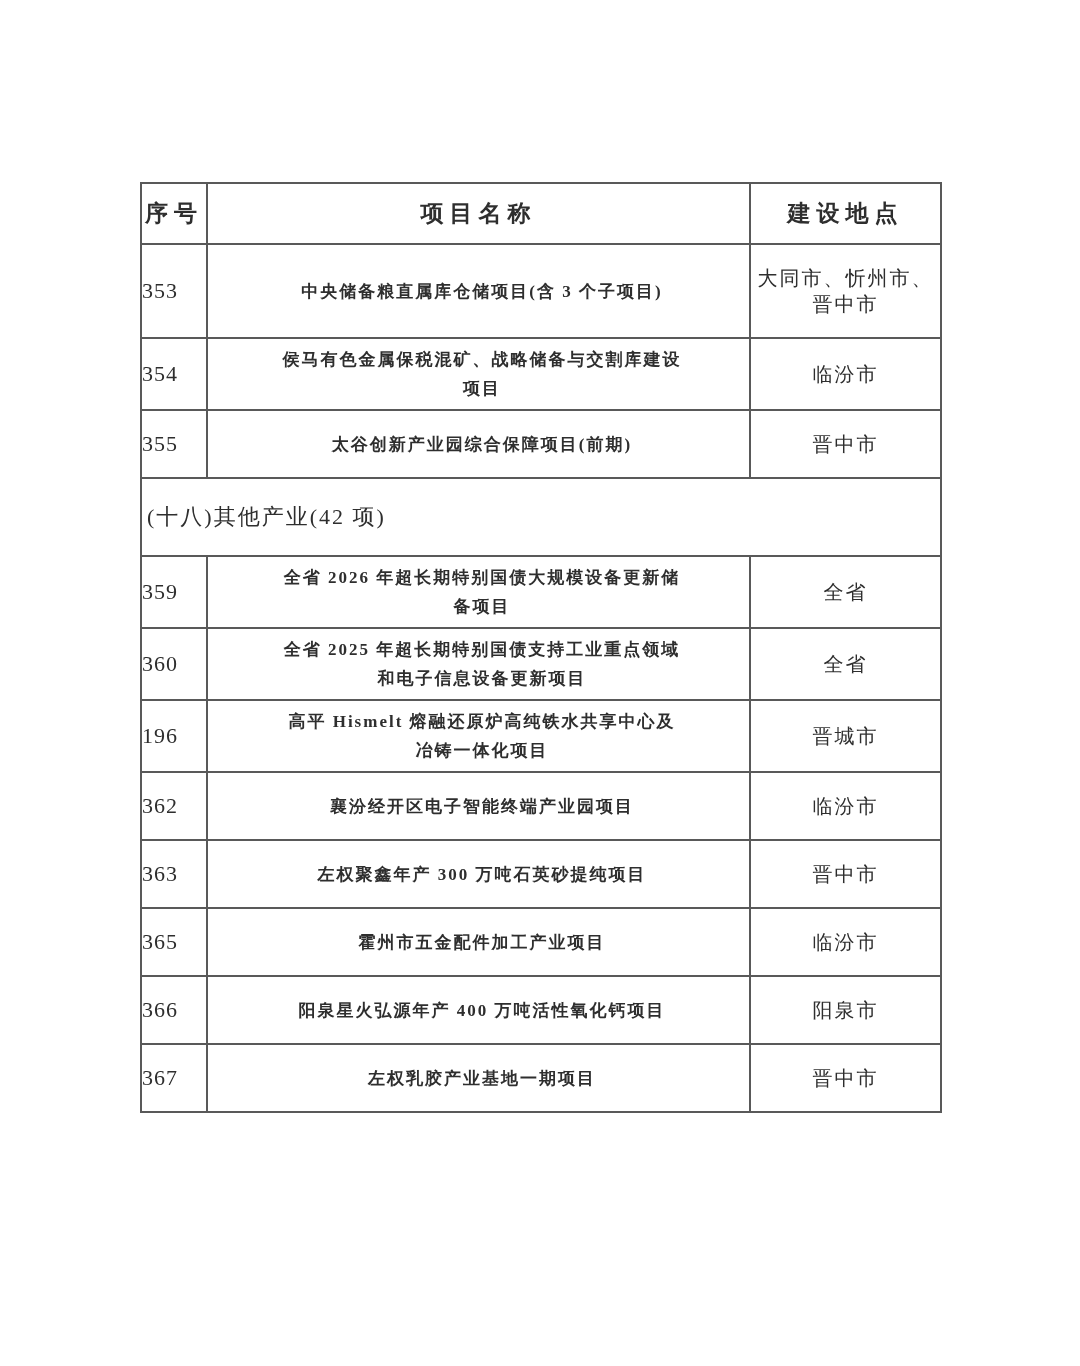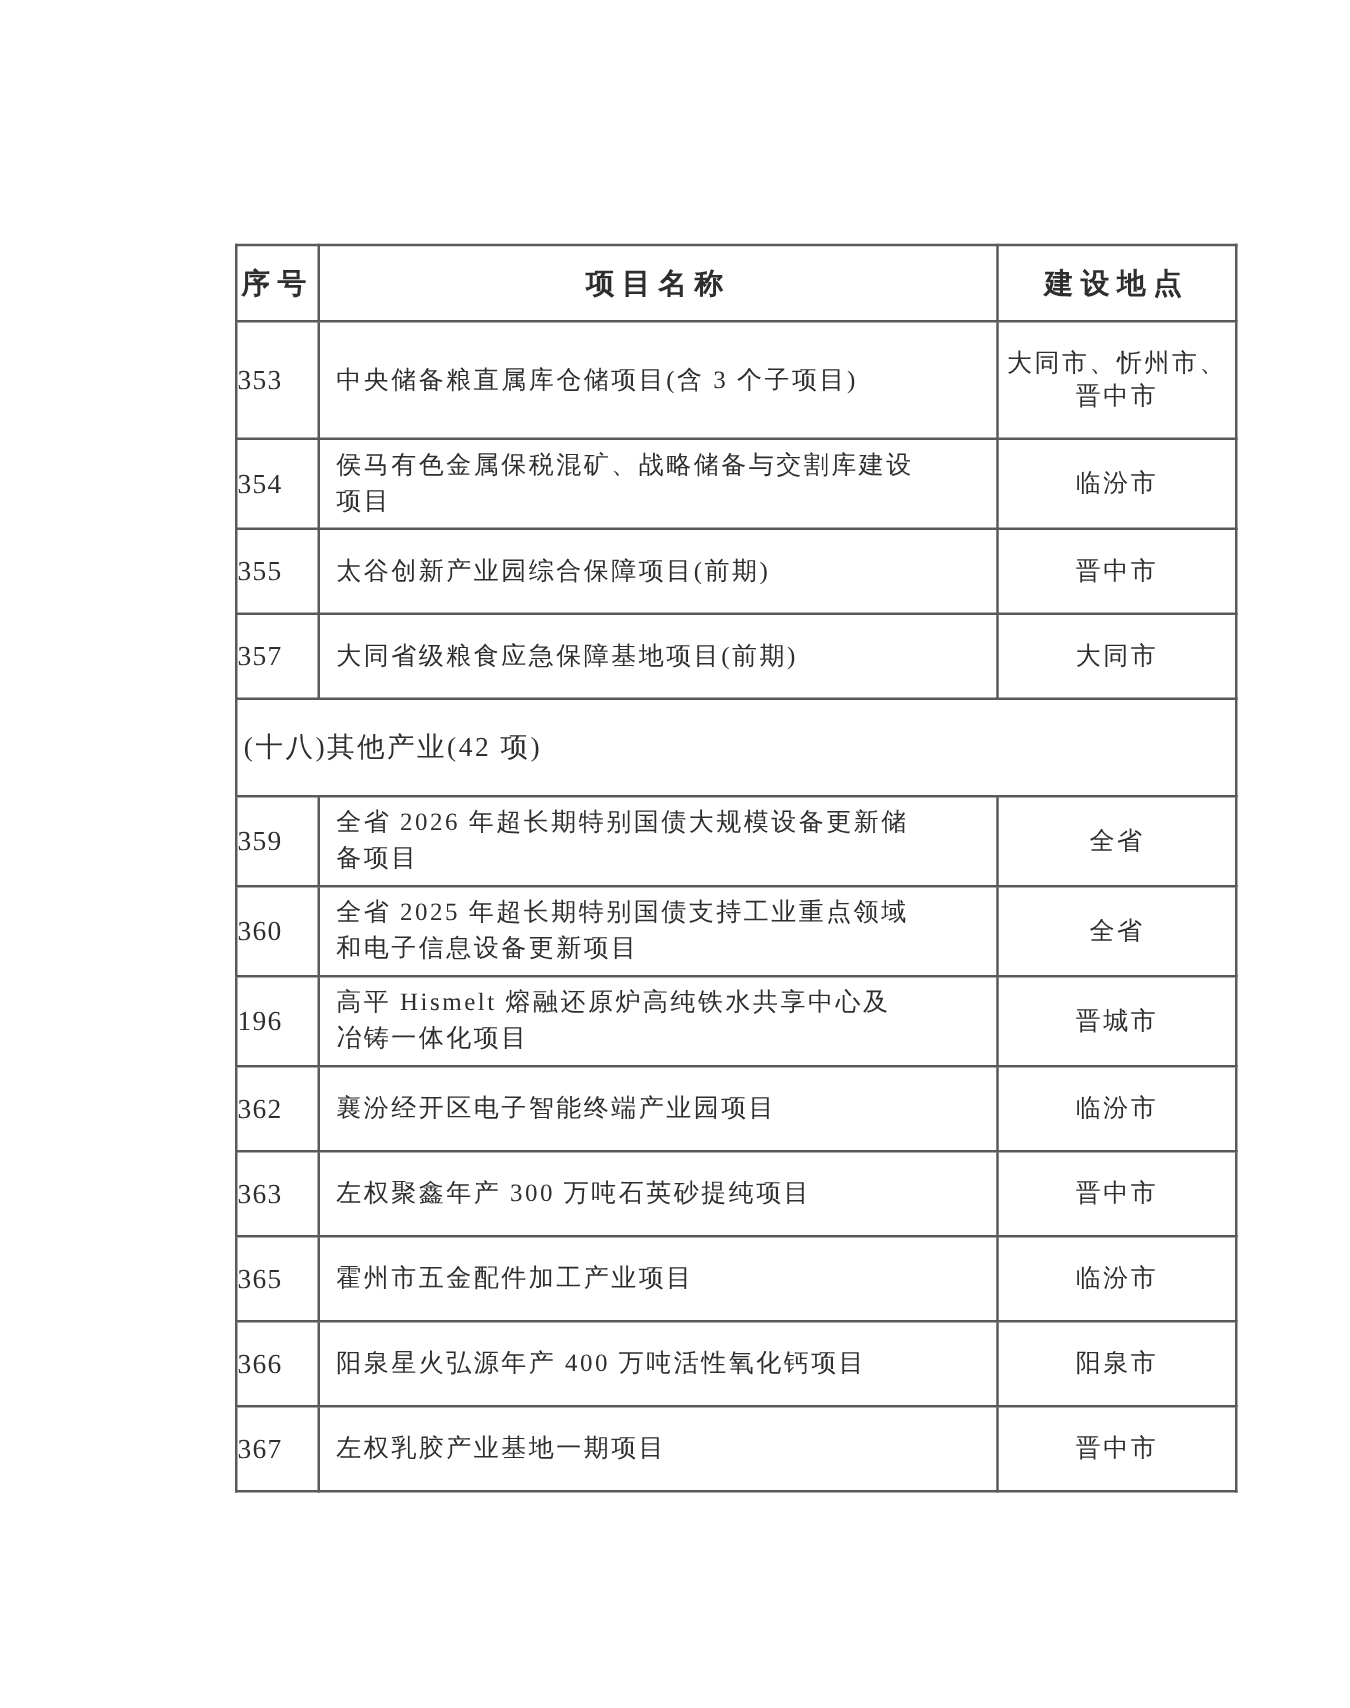--- a/index.html
+++ b/index.html
@@ -8,23 +8,22 @@
     height: 1366px;
     background: #ffffff;
     font-family: "Liberation Serif", "DejaVu Serif", serif;
     color: #2e2e2e;
     position: relative;
     overflow: hidden;
   }
   .table-wrap {
     position: absolute;
     left: 140px;
-    top: 195px;
+    top: 182px;
     width: 800px;
-    margin-left: 48px;
   }
   table.proj-table {
     border-collapse: collapse;
     width: 800px;
     table-layout: fixed;
   }
   col.c-no   { width: 66px;  }
   col.c-name { width: 543px; }
   col.c-loc  { width: 191px; }
   th, td {
@@ -39,26 +38,27 @@
     text-align: center;
     padding: 0 2px;
   }
   td { height: 40px; }
   td.cell-no {
     text-align: left;
     font-size: 22px;
     letter-spacing: 1px;
   }
   td.cell-name {
-    text-align: left;
-    font-size: 20px;
+    text-align: center;
+    font-size: 17px;
     letter-spacing: 2px;
     line-height: 29px;
     padding: 6px 6px 6px 13px;
     white-space: pre-line;
+    font-weight: bold;
   }
   td.cell-loc {
     text-align: center;
     font-size: 20px;
     letter-spacing: 2px;
     line-height: 26px;
     padding: 20px 4px;
     white-space: pre-line;
   }
   td.section-cell {
@@ -99,25 +99,20 @@
           <td class="cell-name">侯马有色金属保税混矿、战略储备与交割库建设
 项目</td>
           <td class="cell-loc">临汾市</td>
         </tr>
         <tr>
           <td class="cell-no">355</td>
           <td class="cell-name">太谷创新产业园综合保障项目(前期)</td>
           <td class="cell-loc">晋中市</td>
         </tr>
         <tr>
-          <td class="cell-no">357</td>
-          <td class="cell-name">大同省级粮食应急保障基地项目(前期)</td>
-          <td class="cell-loc">大同市</td>
-        </tr>
-        <tr>
           <td class="section-cell" colspan="3">(十八)其他产业(42 项)</td>
         </tr>
         <tr>
           <td class="cell-no">359</td>
           <td class="cell-name">全省 2026 年超长期特别国债大规模设备更新储
 备项目</td>
           <td class="cell-loc">全省</td>
         </tr>
         <tr>
           <td class="cell-no">360</td>

